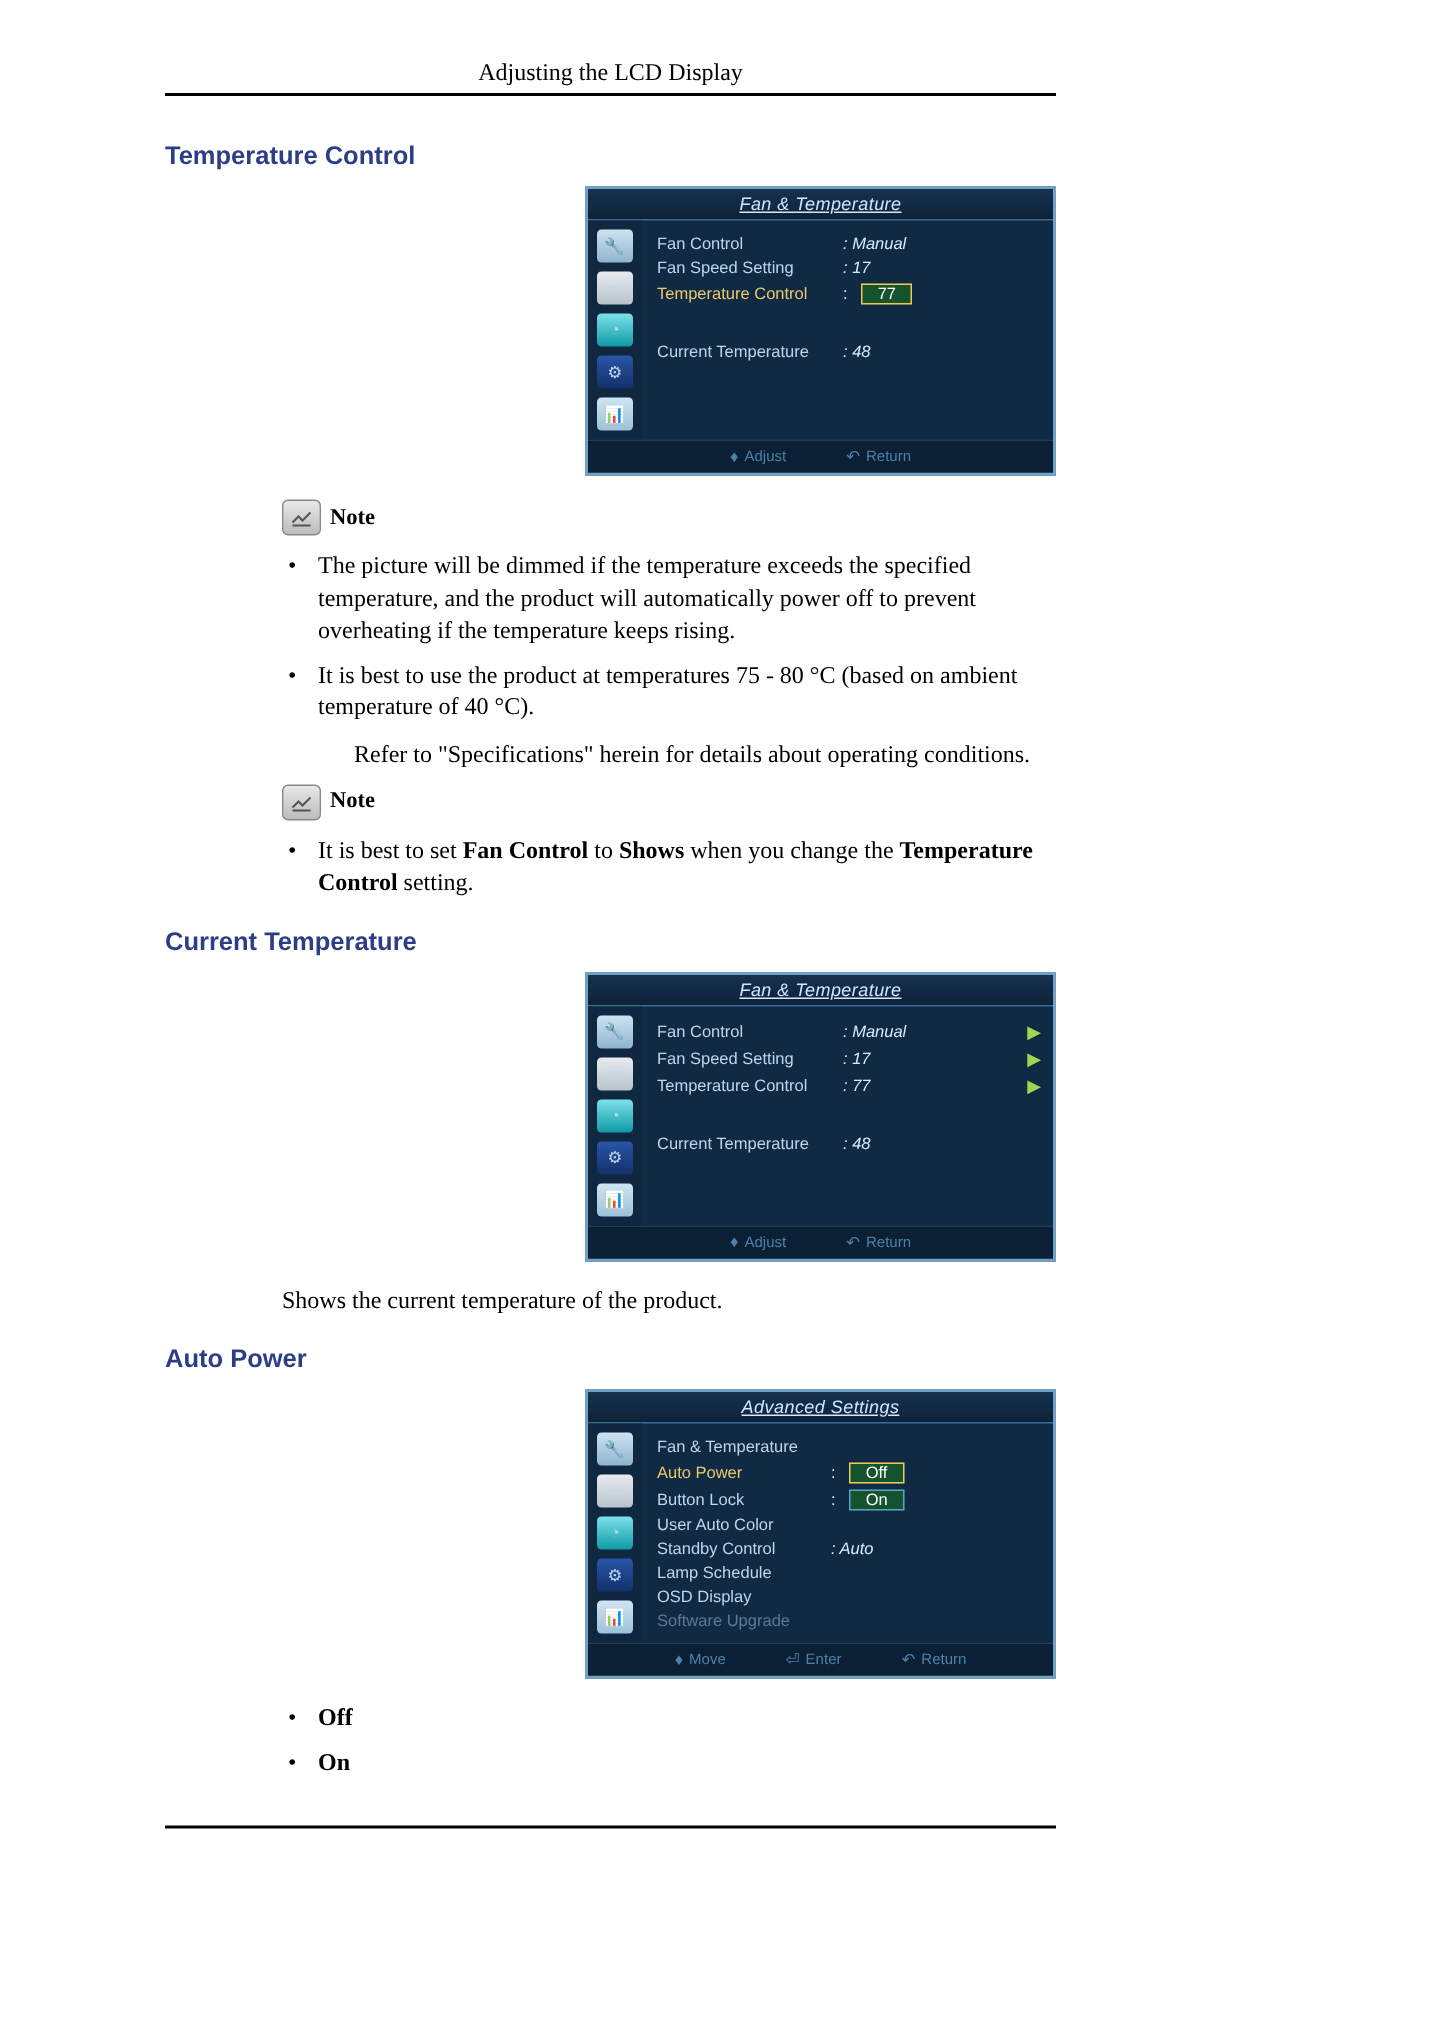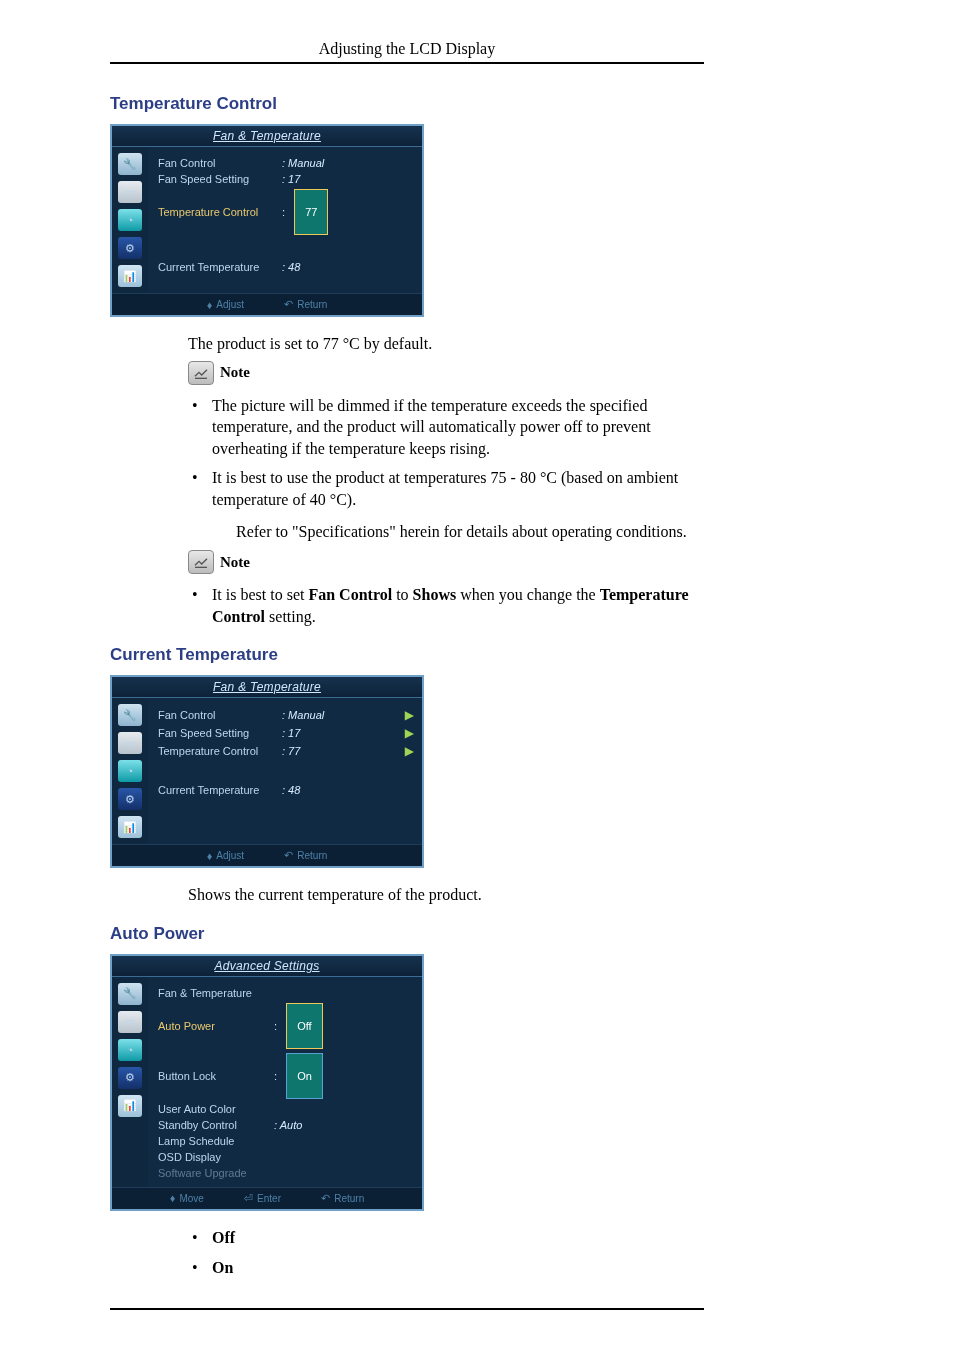--- a/index.html
+++ b/index.html
@@ -85,21 +85,21 @@
   }
   .sub-para {
     margin-left: 24px;
     margin-top: 10px;
   }
   .bold { font-weight: bold; }
 
   
   .osd-wrap {
     display: flex;
-    justify-content: flex-start;
+    justify-content: flex-end;
     margin: 8px 0 16px 0;
   }
   .osd {
     width: 310px;
     border: 2px solid #6fa0c8;
     background: #102a44;
     font-family: Arial, Helvetica, sans-serif;
     font-size: 11px;
     color: #bcd6ef;
     position: relative;
@@ -151,23 +151,23 @@
     padding: 2px 0;
     gap: 6px;
   }
   .osd-row .lbl { flex: 0 0 118px; }
   .osd-row .val { flex: 0 0 auto; color: #d7edff; font-style: italic; }
   .osd-row .arrow { margin-left: auto; color: #9fd554; font-size: 12px; }
   .osd-row.selected .lbl { color: #eac96d; }
   .osd-input {
     display: inline-block;
     border: 1px solid #f0c858;
-    padding: 16px 10px;
+    padding: 0 10px;
     color: #fff;
-    background: #0f766e;
+    background: #14532d;
   }
   .osd-gap { height: 22px; }
   .osd-footer {
     display: flex;
     justify-content: center;
     gap: 40px;
     padding: 4px 0;
     font-size: 10px;
     color: #4e80a8;
     background: #0b2034;
@@ -225,21 +225,20 @@
           </span>
         <span>
             <span class="glyph">↶</span>
             <span>Return</span>
           </span>
       </div>
     </div>
   </div>
 
   <div class="content">
-    <div class="para" style="margin-bottom:2px;">The product is set to 77 °C by default.</div>
     <div class="note-line">
       <span class="note-icon">
         <svg viewBox="0 0 24 24">
             <path d="M3 17l6-6 4 4 8-8" fill="none" stroke="#555" stroke-width="2"></path>
             <path d="M3 20h18" stroke="#555" stroke-width="2"></path>
           </svg>
       </span>
       <span class="note-label">Note</span>
     </div>
     <ul class="bullets">

